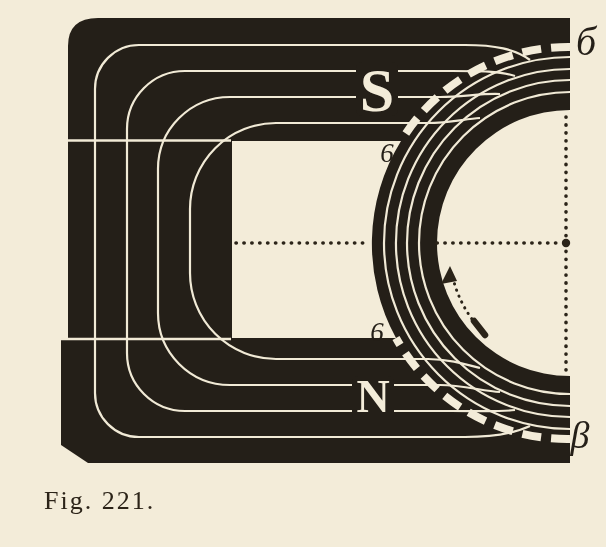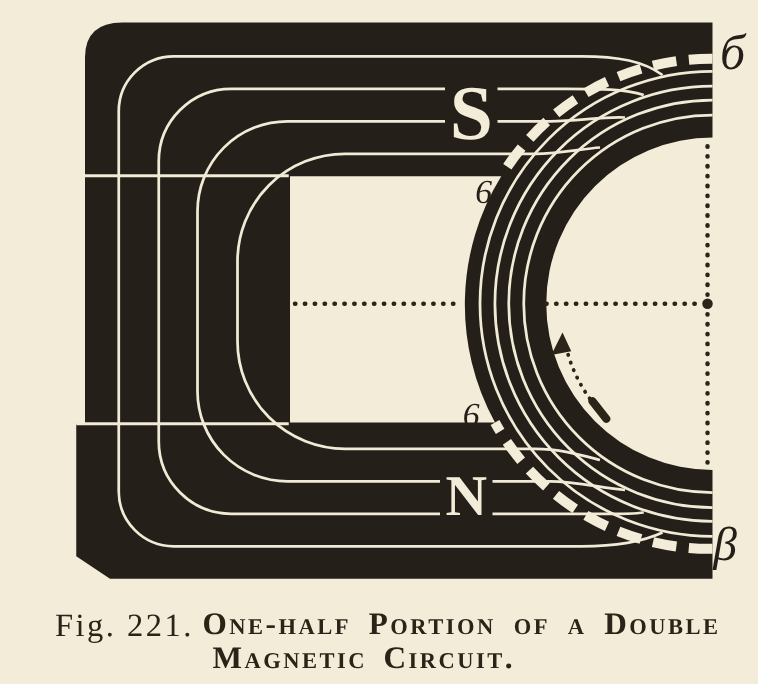--- a/index.html
+++ b/index.html
@@ -75,15 +75,13 @@
     </g>
 
     <g>
       <path class="arrowdots" d="M 480,329 A 118 118 0 0 1 452,274"></path>
       <path class="arrowtail" d="M 485,335 L 474,321"></path>
       <polygon points="450,266 441,284 457,281" fill="#2b2419"></polygon>
     </g>
   </svg>
 
   <div class="caption cap-fig">Fig. 221.</div>
-  <div class="caption cap-t1">One-half Portion of a Double</div>
-  <div class="caption cap-t2">Magnetic Circuit.</div>
 </div>
 
 </body></html>

